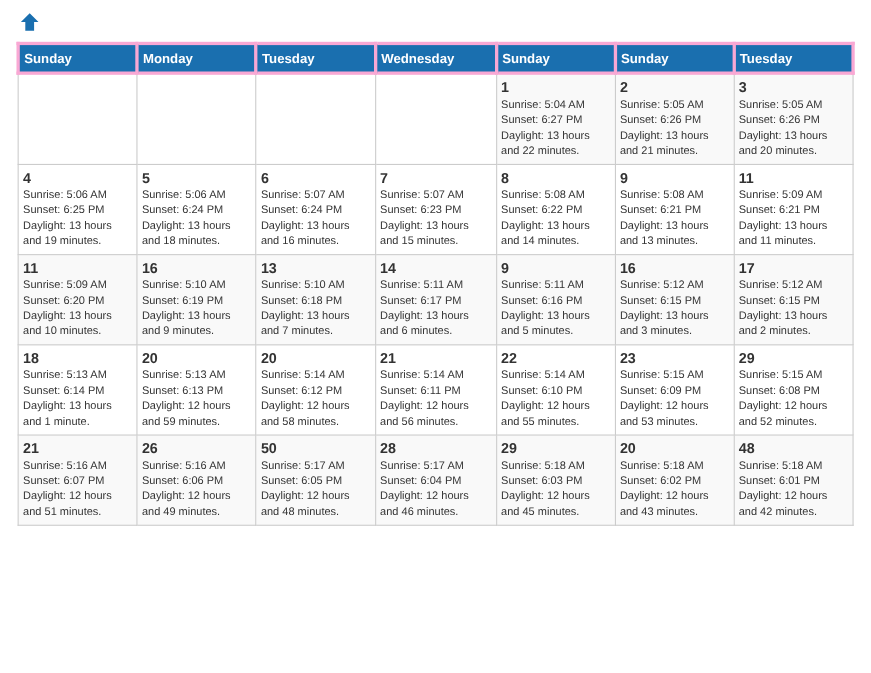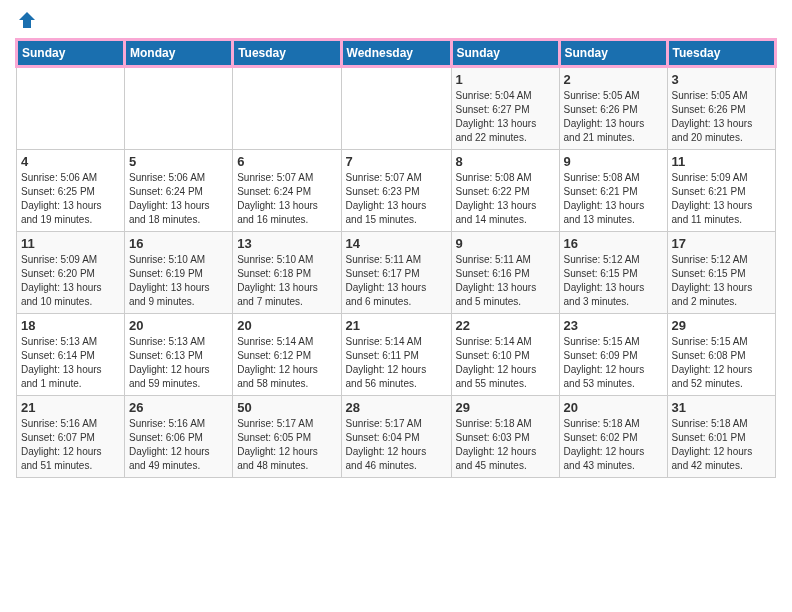--- a/index.html
+++ b/index.html
@@ -342,21 +342,21 @@
 and 45 minutes.</div>
         </td>
         <td>
           <span class="day-number">20</span>
           <div class="day-info" style="white-space: pre-line;">Sunrise: 5:18 AM
 Sunset: 6:02 PM
 Daylight: 12 hours
 and 43 minutes.</div>
         </td>
         <td>
-          <span class="day-number">31</span>
+          <span class="day-number">48</span>
           <div class="day-info" style="white-space: pre-line;">Sunrise: 5:18 AM
 Sunset: 6:01 PM
 Daylight: 12 hours
 and 42 minutes.</div>
         </td>
       </tr>
     </tbody>
 </table>
 
 </body></html>

